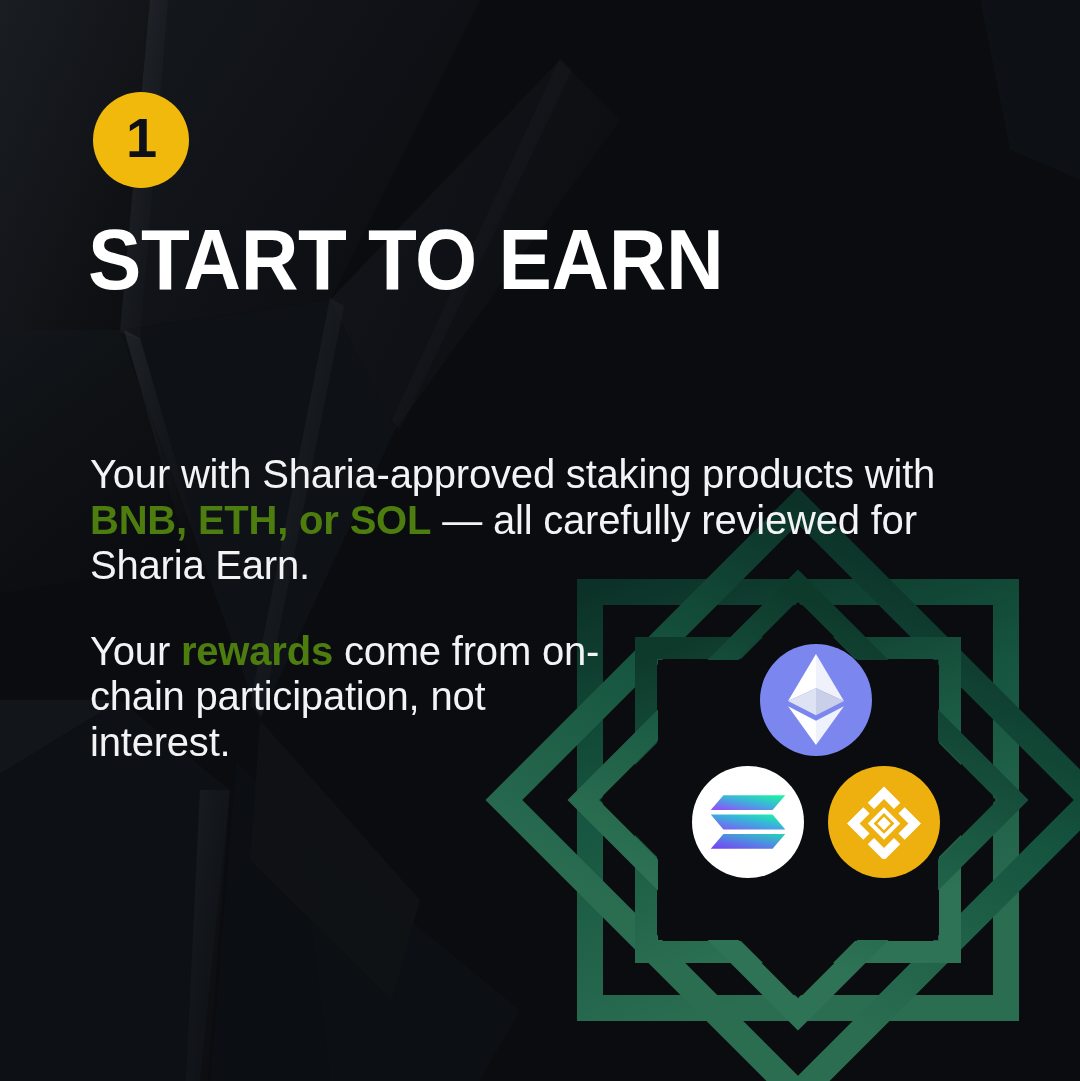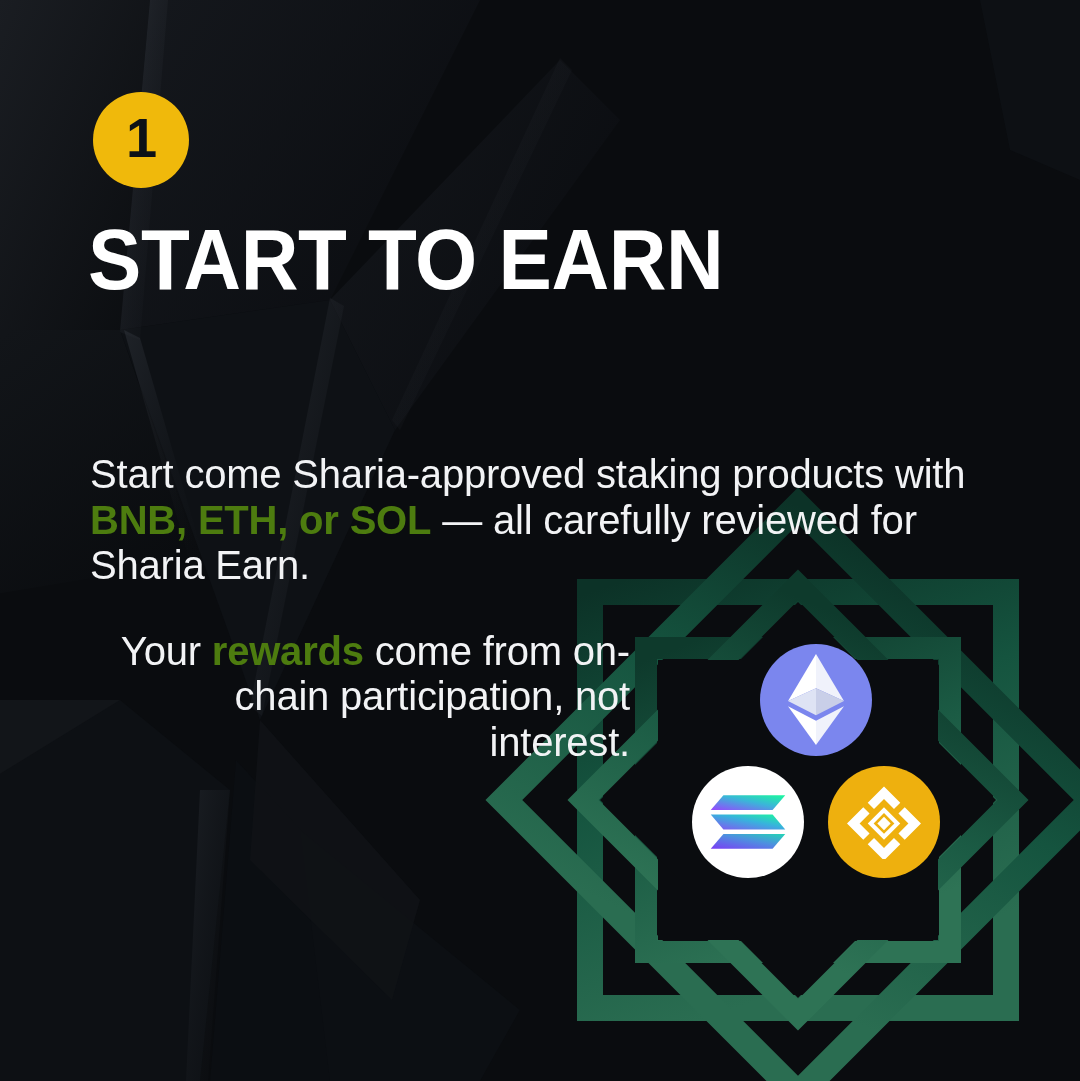--- a/index.html
+++ b/index.html
@@ -92,21 +92,20 @@
     font-size: 40px;
     line-height: 1.14;
     font-weight: normal;
     letter-spacing: -0.2px;
     font-family: "Liberation Sans", sans-serif;
   }
   .para b { font-weight: bold; color: #4d7c0f; }
   #para-2 {
     margin-top: 30px;
     width: 540px;
-    text-align: right;
   }
 
   
   #coin-cluster {
     position: absolute;
     left: 672px;
     top: 640px;
     width: 300px;
     height: 250px;
     z-index: 6;
@@ -223,21 +222,21 @@
     </svg>
   </div>
 
   <div id="step-badge">
     <span class="num">1</span>
   </div>
 
   <div id="headline">START TO EARN</div>
 
   <div id="body-copy">
-    <p class="para" id="para-1"><span>Start come Sharia-approved staking products with </span><b>BNB, ETH, or SOL</b><span> — all carefully reviewed for Sharia Earn.</span></p>
+    <p class="para" id="para-1"><span>Your with Sharia-approved staking products with </span><b>BNB, ETH, or SOL</b><span> — all carefully reviewed for Sharia Earn.</span></p>
     <p class="para" id="para-2"><span>Your </span><b>rewards</b><span> come from on-chain participation, not interest.</span></p>
   </div>
 
   <div id="coin-cluster">
 
     <div class="coin" id="coin-eth">
       <svg width="58" height="92" viewBox="0 0 64 102" xmlns="http://www.w3.org/2000/svg">
         <polygon points="32,0 32,38 63,52" fill="#f0f2fb"></polygon>
         <polygon points="32,0 1,52 32,38" fill="#ffffff"></polygon>
         <polygon points="32,74 32,101 63,58" fill="#f0f2fb"></polygon>

